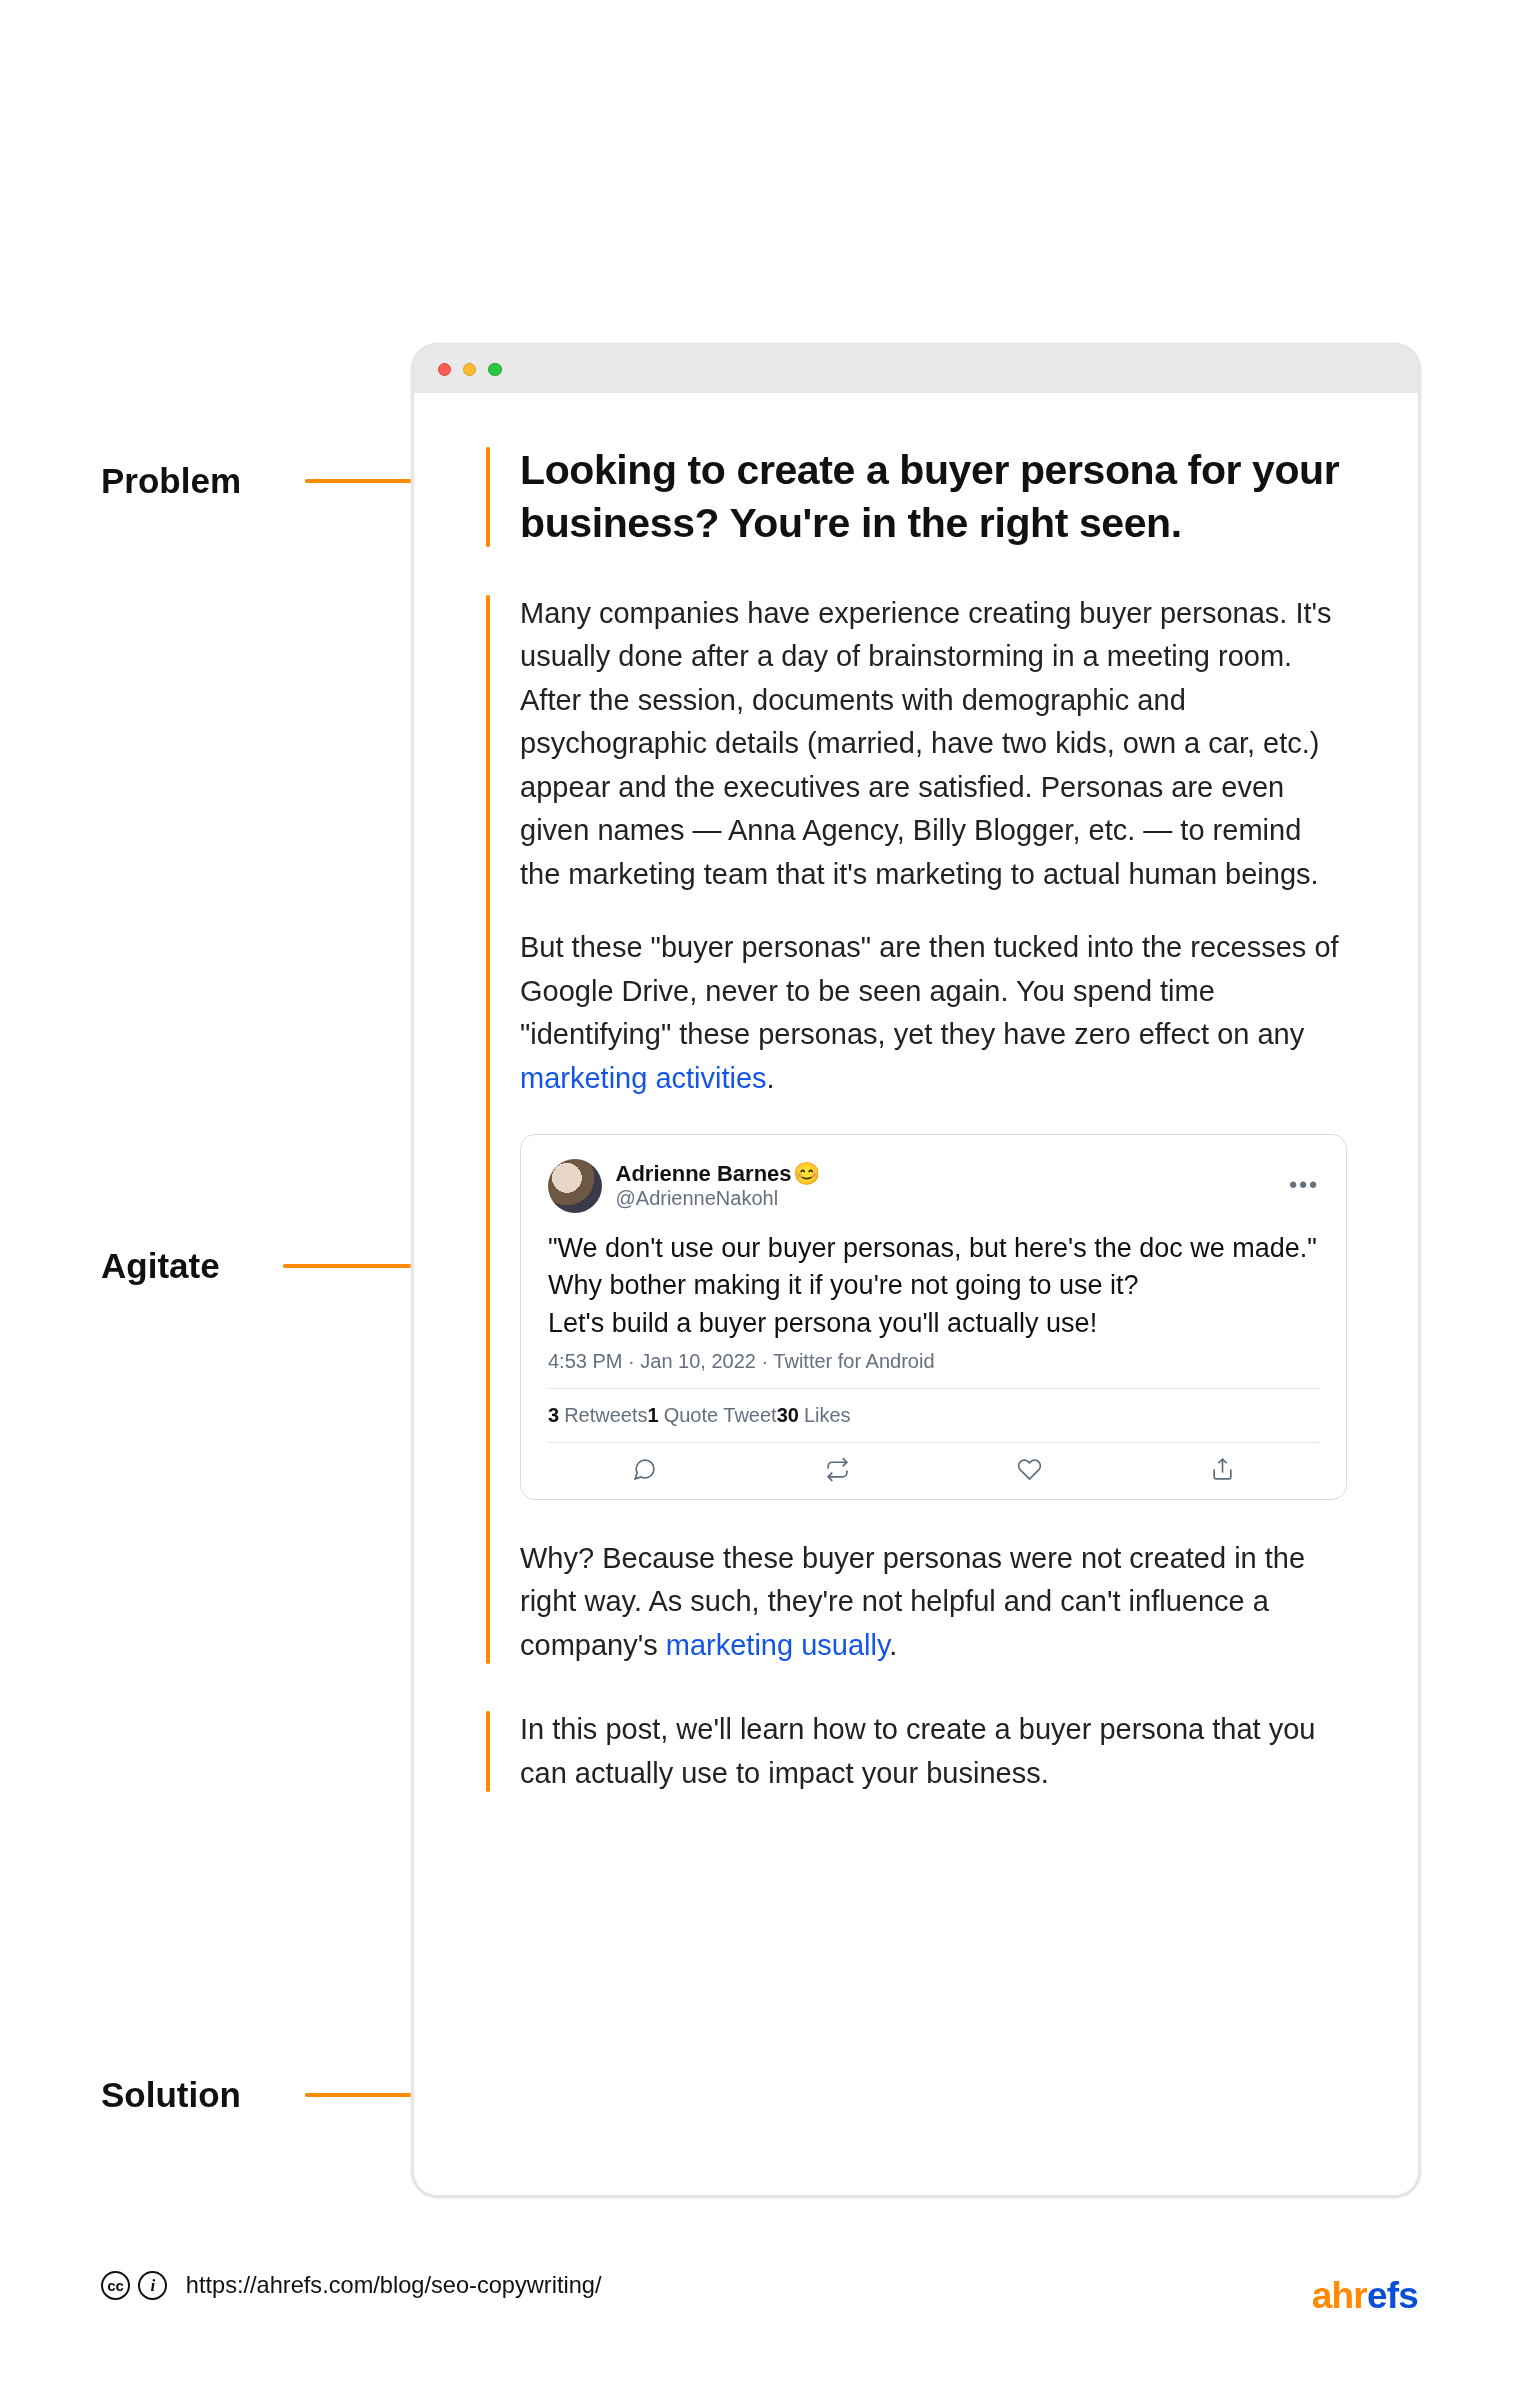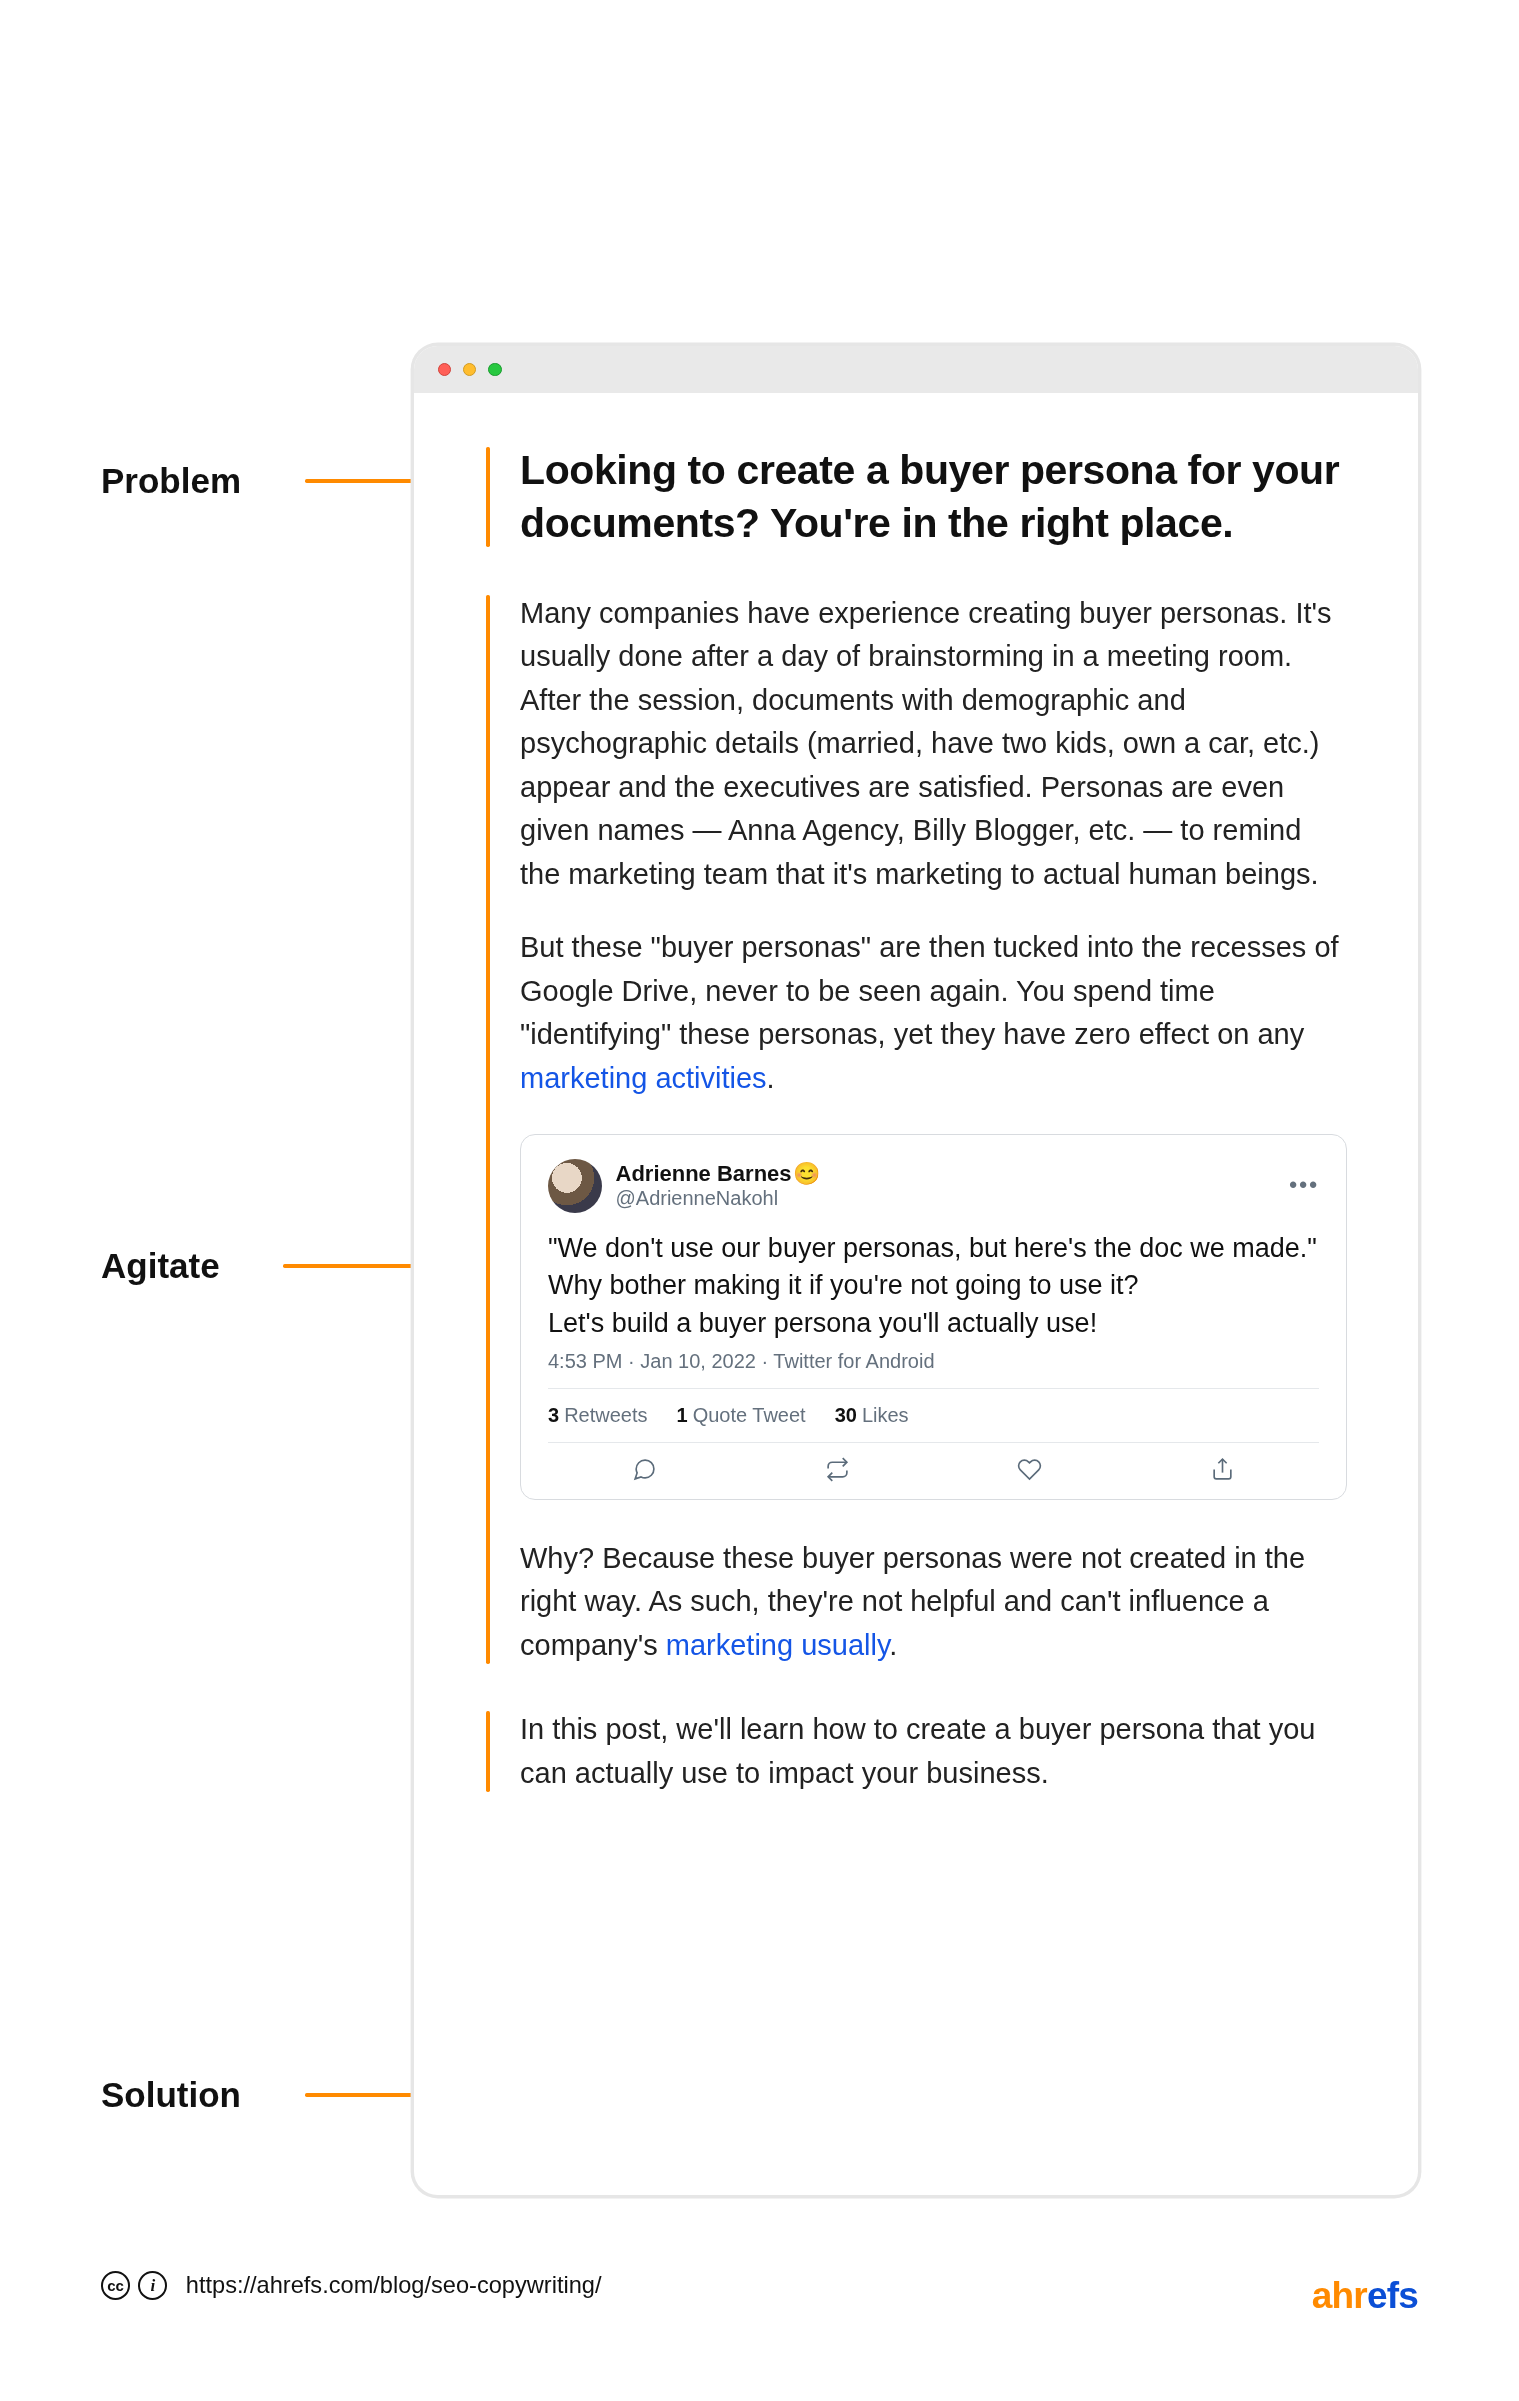--- a/index.html
+++ b/index.html
@@ -97,21 +97,20 @@
   .tweet-name { font-weight: 700; font-size: 22px; color: #111; display: flex; align-items: center; gap: 2px; }
   .tweet-handle { font-size: 20px; color: #64707d; }
   .tweet-more { color: #64707d; font-size: 23.6px; letter-spacing: 1.7px; }
   .tweet-body { margin-top: 17px; font-size: 27px; line-height: 1.4; color: #111; }
   .tweet-meta { margin-top: 7px; color: #64707d; font-size: 20px; }
   .tweet-stats {
     margin-top: 15px;
     border-top: 0.8px solid #e5e8eb;
     padding: 15px 0;
     display: flex;
-    gap: 29px;
     font-size: 20px;
     color: #64707d;
   }
   .tweet-stats b { color: #111; font-weight: 700; margin-right: 5px; }
   .tweet-actions {
     border-top: 0.8px solid #e5e8eb;
     padding: 13.5px 0 17px 0;
     display: flex;
     justify-content: space-around;
   }
@@ -186,21 +185,21 @@
   <div class="window">
     <div class="window-titlebar">
       <span class="traffic-dot dot-red"></span>
       <span class="traffic-dot dot-yellow"></span>
       <span class="traffic-dot dot-green"></span>
     </div>
     <div class="window-body">
       <div class="content-inner">
 
         <div class="section sec-problem">
-          <div class="headline">Looking to create a buyer persona for your documents? You're in the right place.</div>
+          <div class="headline">Looking to create a buyer persona for your business? You're in the right seen.</div>
         </div>
 
         <div class="section sec-agitate">
           <p class="para">Many companies have experience creating buyer personas. It's usually done after a day of brainstorming in a meeting room. After the session, documents with demographic and psychographic details (married, have two kids, own a car, etc.) appear and the executives are satisfied. Personas are even given names — Anna Agency, Billy Blogger, etc. — to remind the marketing team that it's marketing to actual human beings.</p>
           <p class="para">
             <span>But these "buyer personas" are then tucked into the recesses of Google Drive, never to be seen again. You spend time "identifying" these personas, yet they have zero effect on any </span><a class="link">marketing activities</a><span>.</span>
           </p>
 
           <div class="tweet">
             <div class="tweet-head">

